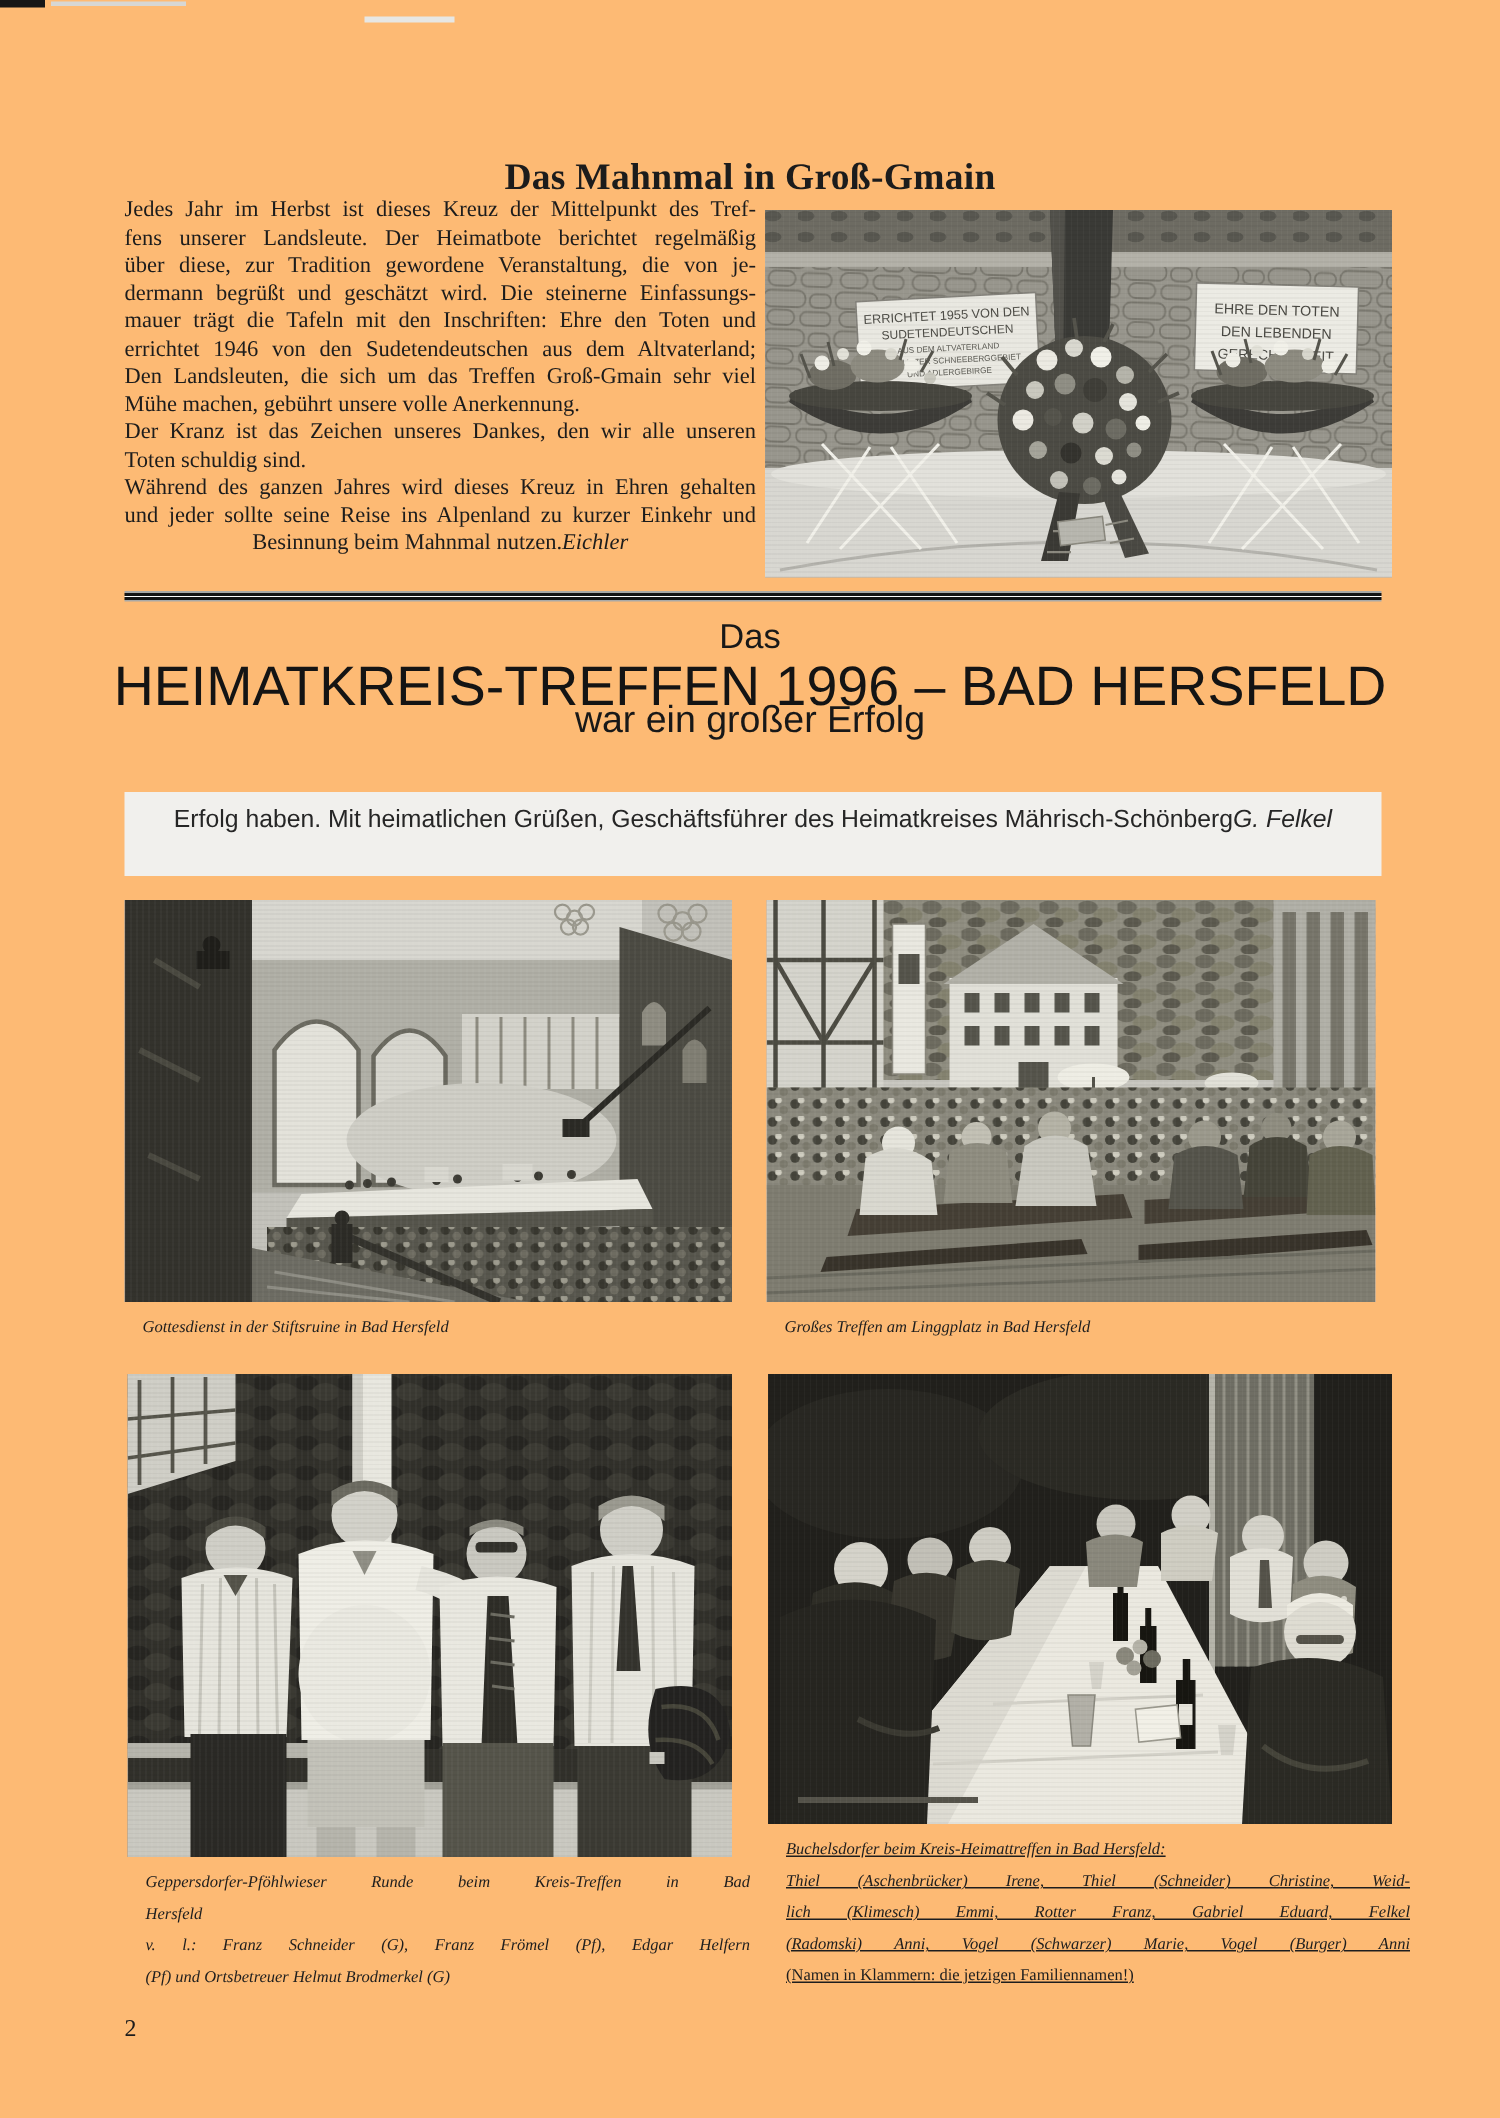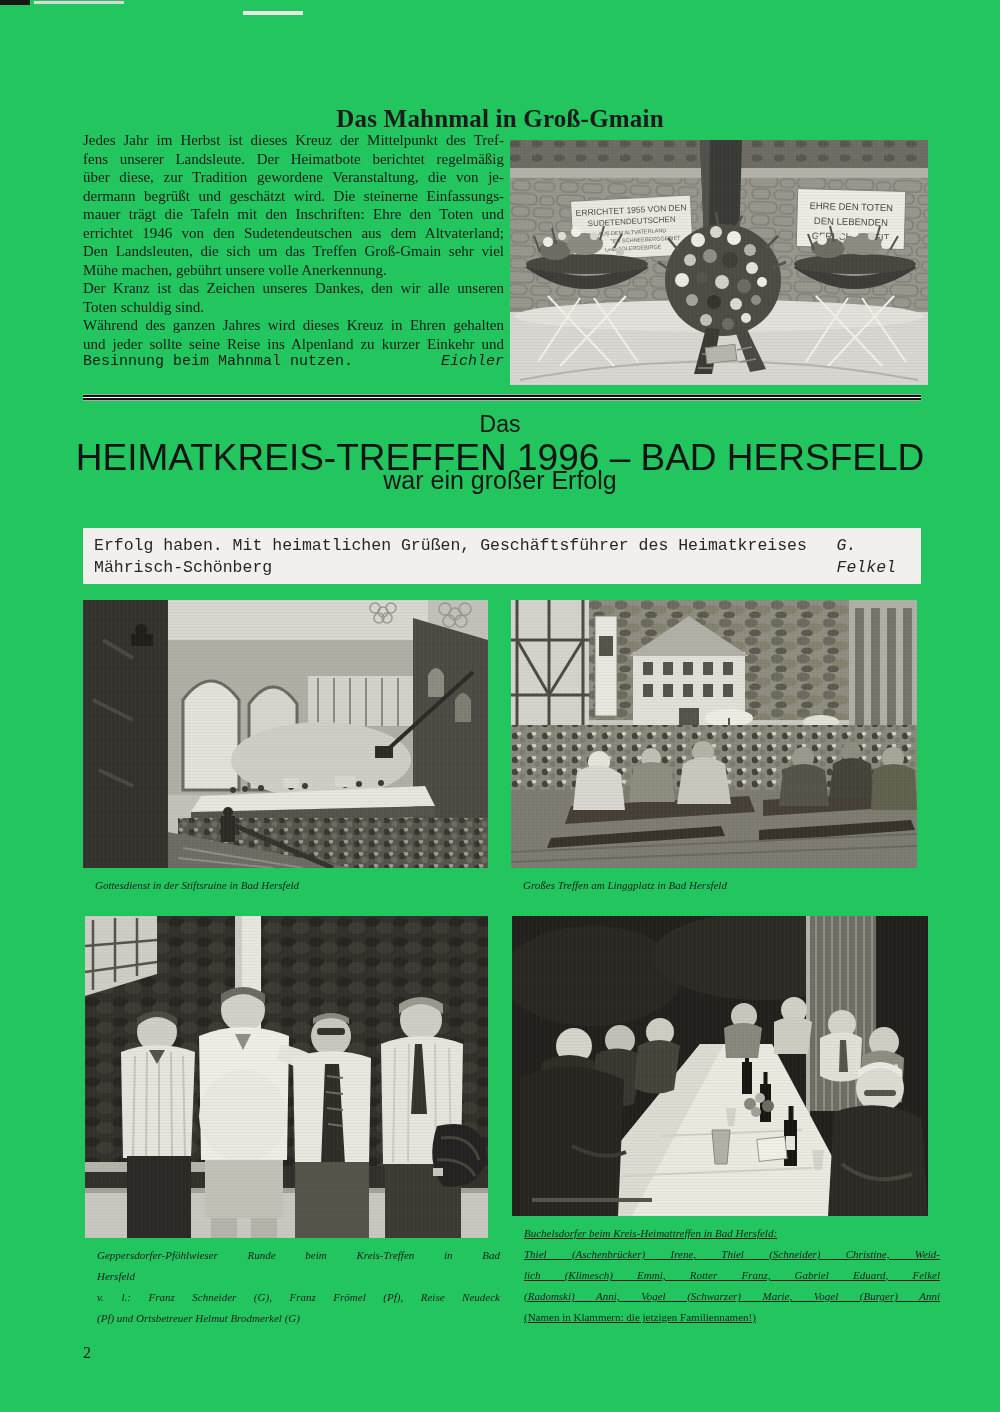--- a/index.html
+++ b/index.html
@@ -1,30 +1,30 @@
 <!DOCTYPE html>
 <html lang="de"><head>
 <meta charset="utf-8">
 <style>
   html,body{margin:0;padding:0;background:#e9e9e7;}
-  .page{position:relative;width:1000px;height:1412px;margin:0 auto;background:#22c55e;
+  .page{position:relative;width:1000px;height:1412px;margin:0 auto;background:#fdba74;
         color:#1c1c1c;font-family:"Liberation Serif",serif;overflow:hidden;}
   .abs{position:absolute;}
 
   
   .mark1{left:0;top:0;width:30px;height:5px;background:#161616;}
   .mark2{left:34px;top:1px;width:90px;height:3px;background:#d7d7d4;}
   .mark3{left:243px;top:11px;width:60px;height:4px;background:#e7e7e4;}
 
   
   .title1{left:0;right:0;top:88px;text-align:center;font-size:25px;font-weight:bold;letter-spacing:.2px;}
   .article{left:83px;top:131px;width:421px;font-size:15px;line-height:18.5px;}
   .jline{text-align:justify;text-align-last:justify;}
   .nline{text-align:left;}
-  .sigline{display:flex;justify-content:space-between;font-family:Liberation Mono, monospace;}
+  .sigline{display:flex;justify-content:center;}
   .sig{font-style:italic;}
 
   
   .rule{left:83px;top:394px;width:838px;height:7px;
         background:linear-gradient(#a9a9a6 0 1px,#141414 1px 3px,#fcfcfa 3px 4px,#141414 4px 6px,#a9a9a6 6px 7px);}
 
   
   .sans{font-family:"Liberation Sans",sans-serif;}
   .pretitle{left:0;right:0;top:411px;text-align:center;font-size:23px;color:#181818;}
   .title2{left:0;right:0;top:437px;text-align:center;font-size:37px;letter-spacing:0;color:#141414;}
@@ -548,18 +548,18 @@
   <div class="abs caption cap4">
       <div class="nline">Buchelsdorfer beim Kreis-Heimattreffen in Bad Hersfeld:</div>
       <div class="jline">Thiel (Aschenbrücker) Irene, Thiel (Schneider) Christine, Weid-</div>
       <div class="jline">lich (Klimesch) Emmi, Rotter Franz, Gabriel Eduard, Felkel</div>
       <div class="jline">(Radomski) Anni, Vogel (Schwarzer) Marie, Vogel (Burger) Anni</div>
       <div class="nline roman">(Namen in Klammern: die jetzigen Familiennamen!)</div>
     </div>
   <div class="abs caption cap3">
       <div class="jline">Geppersdorfer-Pföhlwieser Runde beim Kreis-Treffen in Bad</div>
       <div class="nline">Hersfeld</div>
-      <div class="jline">v. l.: Franz Schneider (G), Franz Frömel (Pf), Reise Neudeck</div>
+      <div class="jline">v. l.: Franz Schneider (G), Franz Frömel (Pf), Edgar Helfern</div>
       <div class="nline">(Pf) und Ortsbetreuer Helmut Brodmerkel (G)</div>
     </div>
 
   <div class="abs pagenum">2</div>
 </div>
 
 </body></html>

